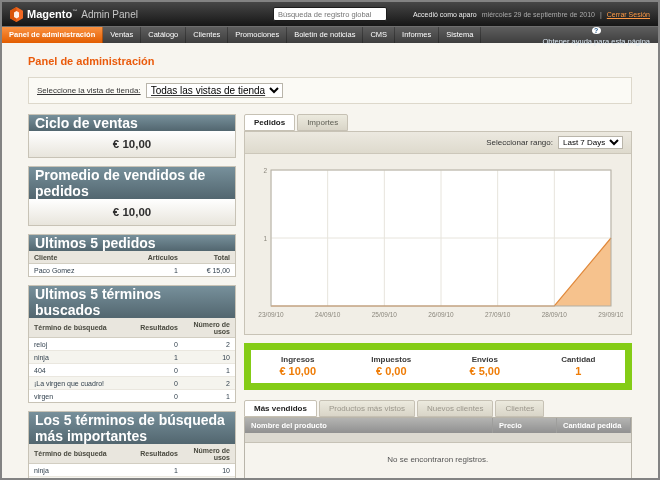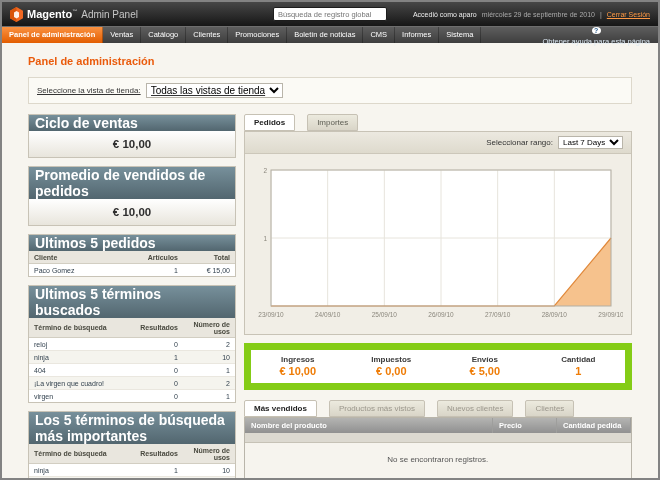--- a/index.html
+++ b/index.html
@@ -41,21 +41,21 @@
   .dash-value{background:linear-gradient(#ffffff,#e8e5dc);text-align:center;font-size:11.5px;font-weight:bold;color:#2e2e2e;padding:7px 0;}
   .dash-table{width:100%;border-collapse:collapse;font-size:7px;}
   .dash-table th{background:#e9e6de;color:#49493f;text-align:left;font-weight:bold;padding:2.5px 5px;border-bottom:1px solid #d2cec2;}
   .dash-table td{padding:2.5px 5px;border-bottom:1px solid #eae7df;color:#33424f;background:#fff;}
   .dash-table tbody tr:nth-child(even) td{background:#f5f4ee;}
   .dash-table tr:last-child td{border-bottom:none;}
   .dash-table th:nth-child(2),.dash-table td:nth-child(2){width:42px;text-align:right;}
   .dash-table th:nth-child(3),.dash-table td:nth-child(3){width:52px;text-align:right;}
 
   
-  .tabs{display:flex;gap:12px;}
+  .tabs{display:flex;gap:2px;}
   .tab{font-size:8px;padding:3px 9px;border:1px solid #c6c1b4;background:linear-gradient(#eceade,#d9d5c8);color:#5c5c52;cursor:pointer;border-radius:2px 2px 0 0;white-space:nowrap;}
   .tab.active{background:#fff;font-weight:bold;color:#222;}
   .tabs.bottom{margin-top:10px;}
   .tabs.bottom .tab:not(.active){color:#9b978c;}
 
   
   .chart-panel{border:1px solid #c8c3b6;background:#f1eee6;}
   .range-bar{display:flex;justify-content:flex-end;align-items:center;gap:5px;background:linear-gradient(#ece9e0,#dedacd);border-bottom:1px solid #ccc7ba;padding:4px 8px;font-size:8px;color:#333;}
   .range-bar select{font-size:8px;background:#fff;border:1px solid #b9b5aa;}
   .chart-wrap{padding:8px;}

